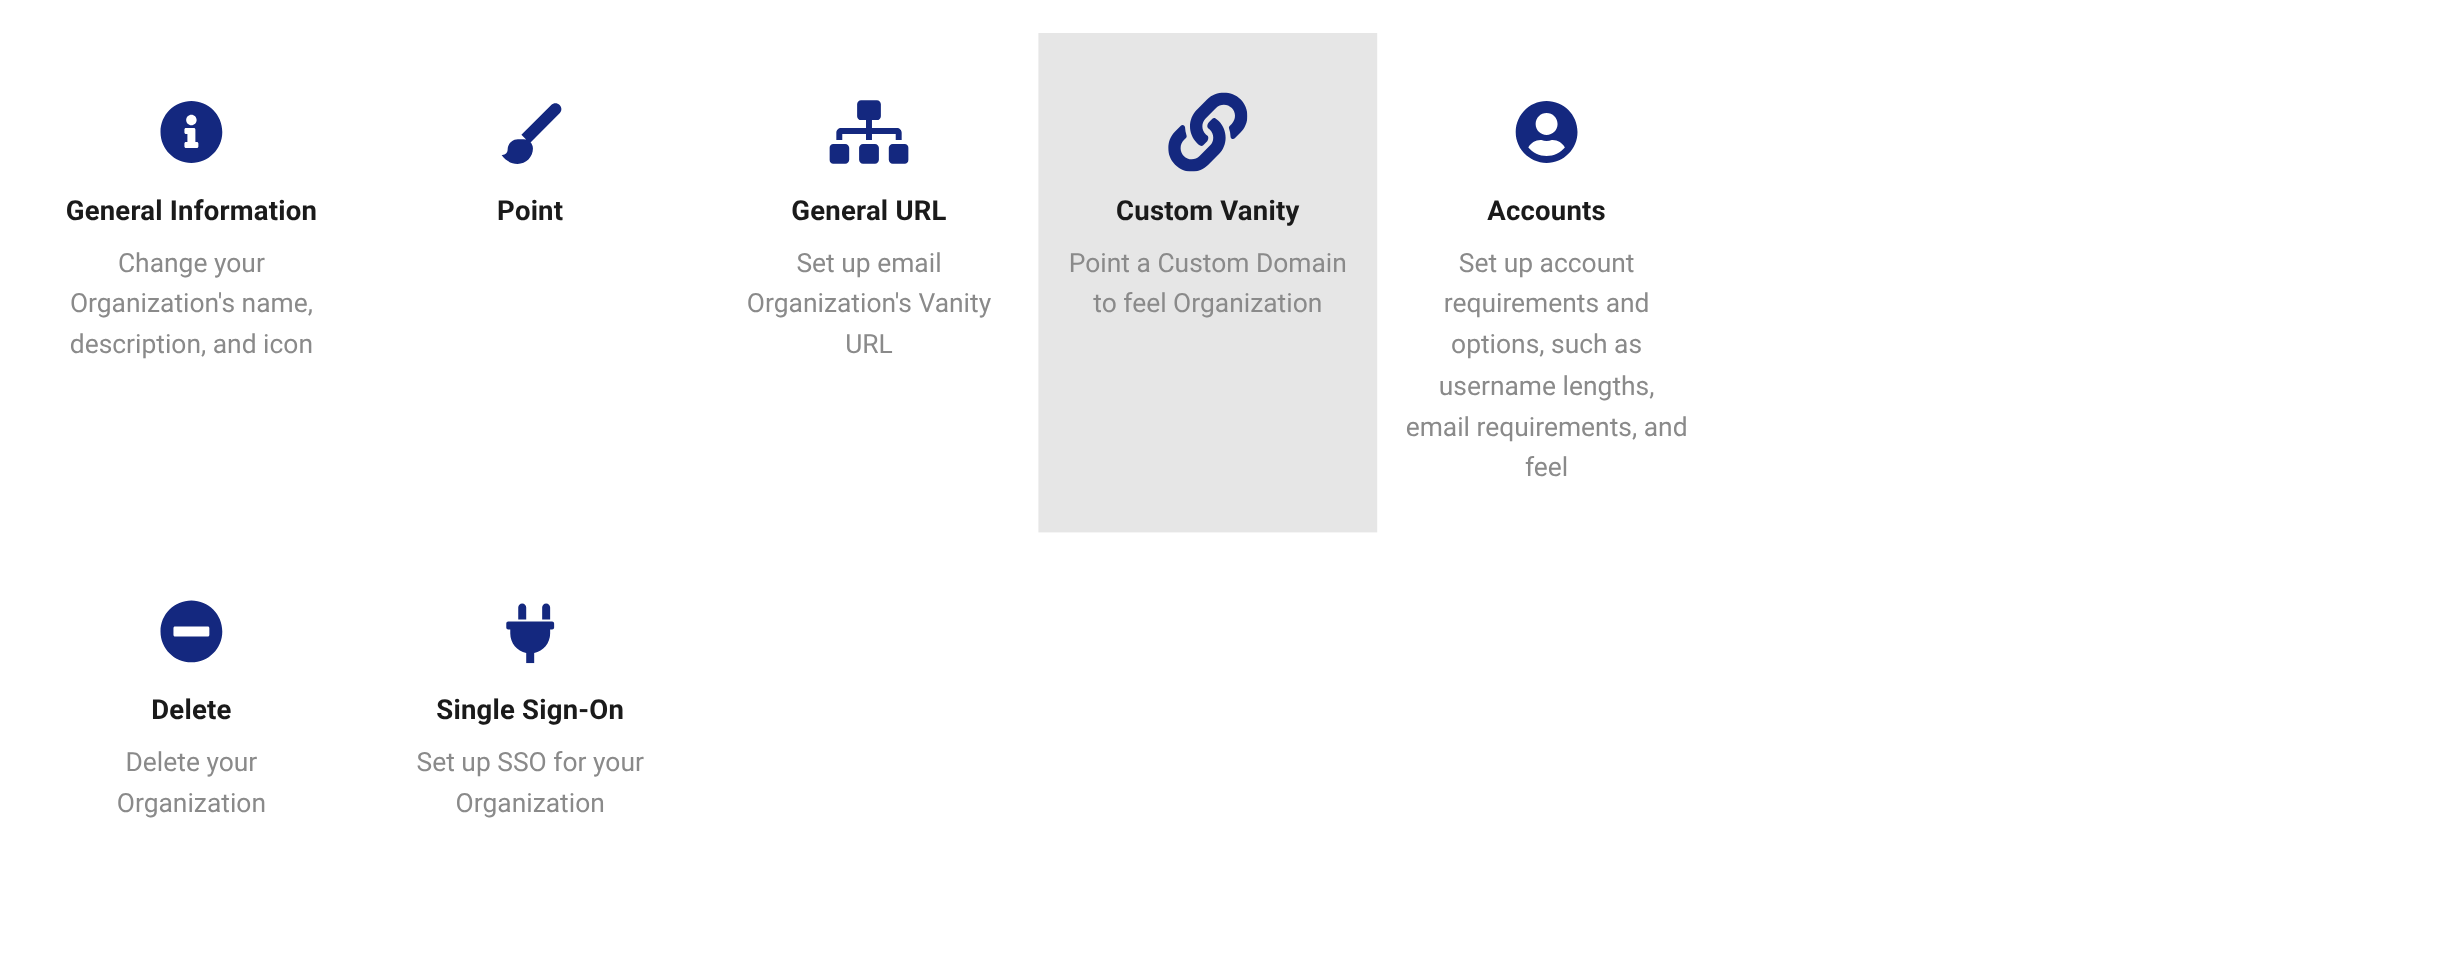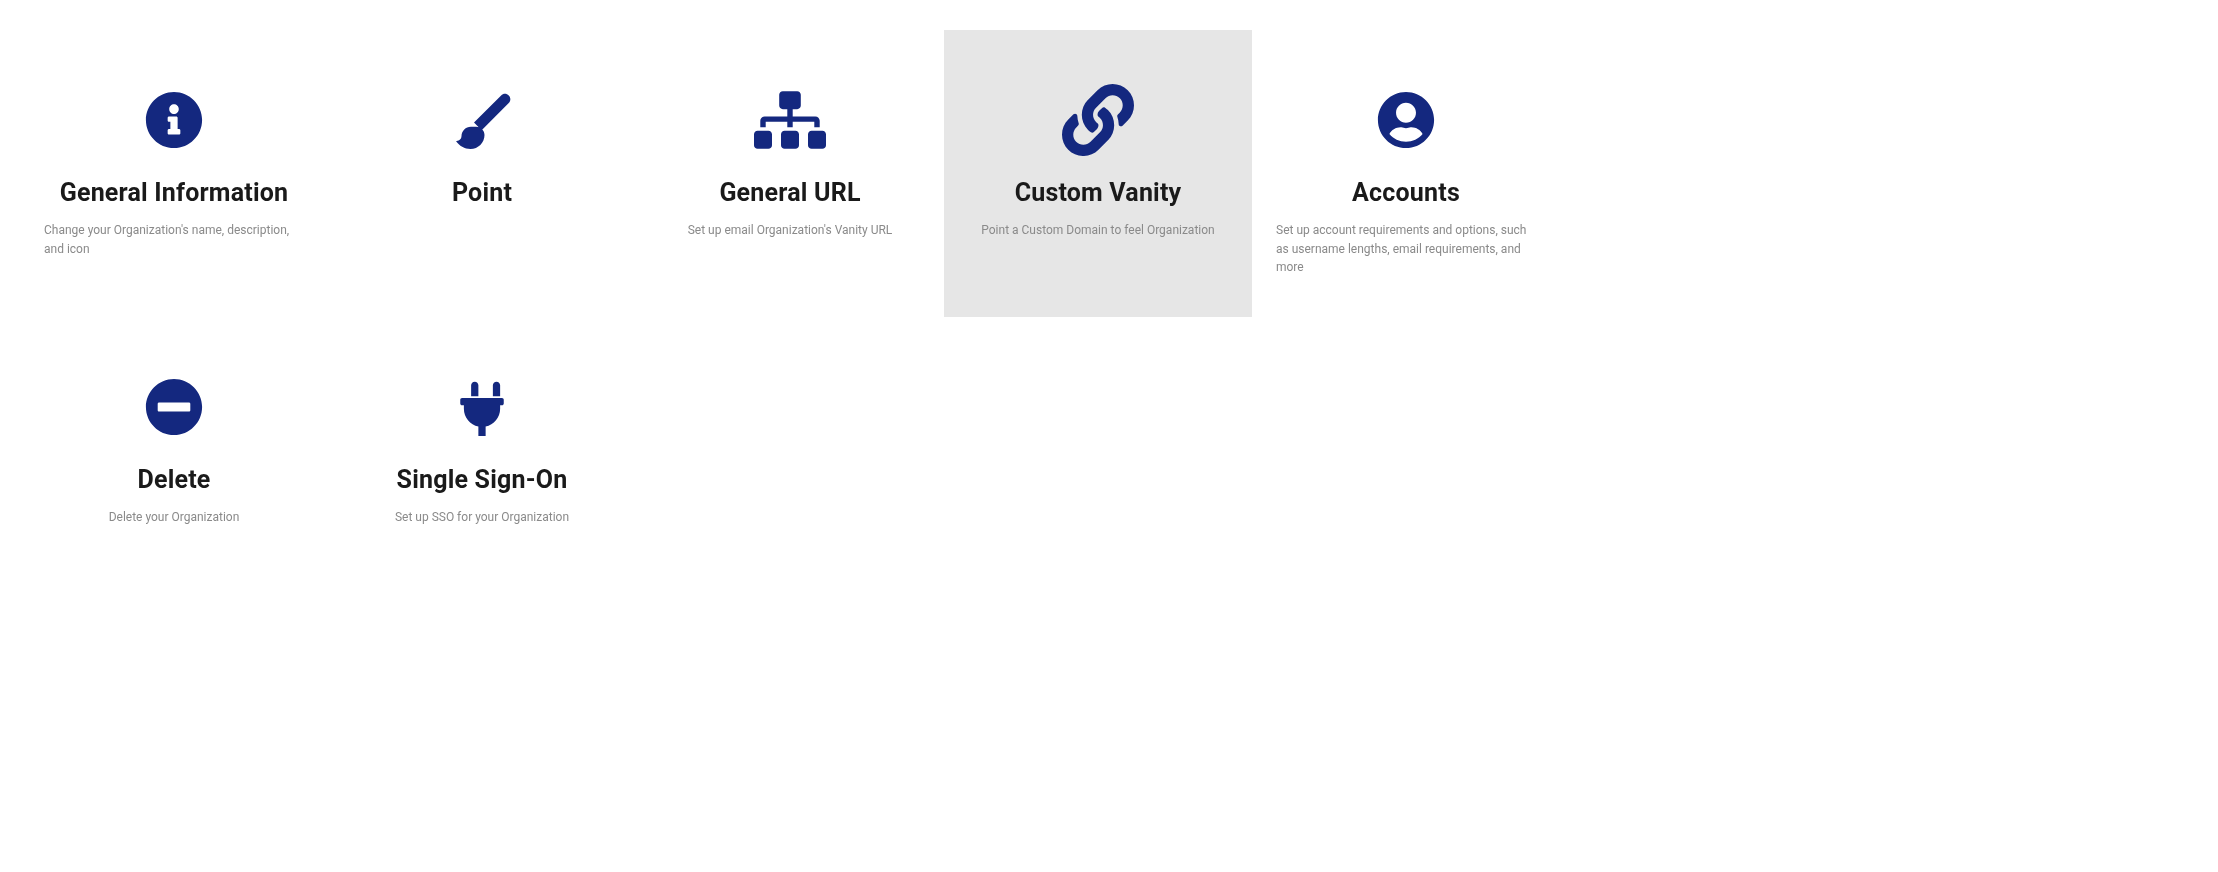--- a/index.html
+++ b/index.html
@@ -8,21 +8,21 @@
       background: #ffffff;
       padding: 30px 20px;
     }
     .grid {
       display: grid;
       grid-template-columns: repeat(5, 1fr);
       gap: 0;
       max-width: 1540px;
     }
     .card {
-      text-align: left;
+      text-align: center;
       padding: 50px 20px 40px 20px;
       cursor: pointer;
       display: flex;
       flex-direction: column;
       align-items: center;
     }
     .card.hovered {
       background: #e6e6e6;
     }
     .icon-wrap {
@@ -36,21 +36,21 @@
       fill: #14287f;
     }
     .card-title {
       font-size: 25px;
       font-weight: 700;
       color: #1a1a1a;
       margin-bottom: 14px;
       letter-spacing: 0.2px;
     }
     .card-desc {
-      font-size: 12px;
+      font-size: 24px;
       color: #8a8a8a;
       line-height: 1.55;
       max-width: 260px;
     }
   </style>
 </head>
 <body>
 
 <div class="grid">
 
@@ -93,21 +93,21 @@
     <div class="card-desc">Point a Custom Domain to feel Organization</div>
   </div>
 
   <div class="card">
     <div class="icon-wrap">
       <svg width="58" height="58" viewBox="0 0 496 512">
           <path d="M248 8C111 8 0 119 0 256s111 248 248 248 248-111 248-248S385 8 248 8zm0 96c48.6 0 88 39.4 88 88s-39.4 88-88 88-88-39.4-88-88 39.4-88 88-88zm0 344c-58.7 0-111.3-26.6-146.5-68.2 18.8-35.4 55.6-59.8 98.5-59.8 2.4 0 4.8.4 7.1 1.1 13 4.2 26.6 6.9 40.9 6.9 14.3 0 28-2.7 40.9-6.9 2.3-.7 4.7-1.1 7.1-1.1 42.9 0 79.7 24.4 98.5 59.8C359.3 421.4 306.7 448 248 448z"></path>
         </svg>
     </div>
     <div class="card-title">Accounts</div>
-    <div class="card-desc">Set up account requirements and options, such as username lengths, email requirements, and more</div>
+    <div class="card-desc">Set up account requirements and options, such as username lengths, email requirements, and feel</div>
   </div>
 
   <div class="card">
     <div class="icon-wrap">
       <svg width="58" height="58" viewBox="0 0 512 512">
           <path d="M256 8C119 8 8 119 8 256s111 248 248 248 248-111 248-248S393 8 256 8zM124 296c-6.6 0-12-5.4-12-12v-56c0-6.6 5.4-12 12-12h264c6.6 0 12 5.4 12 12v56c0 6.6-5.4 12-12 12H124z"></path>
         </svg>
     </div>
     <div class="card-title">Delete</div>
     <div class="card-desc">Delete your Organization</div>

